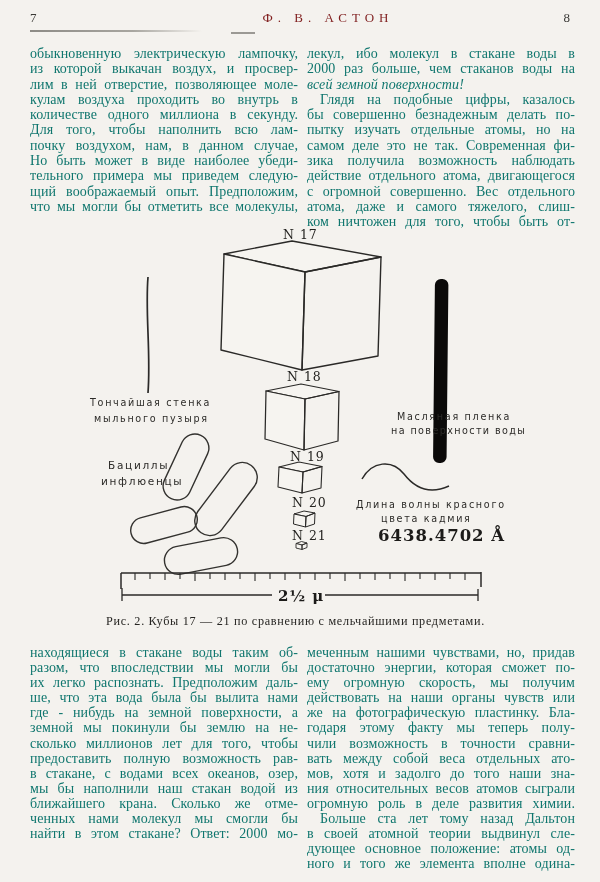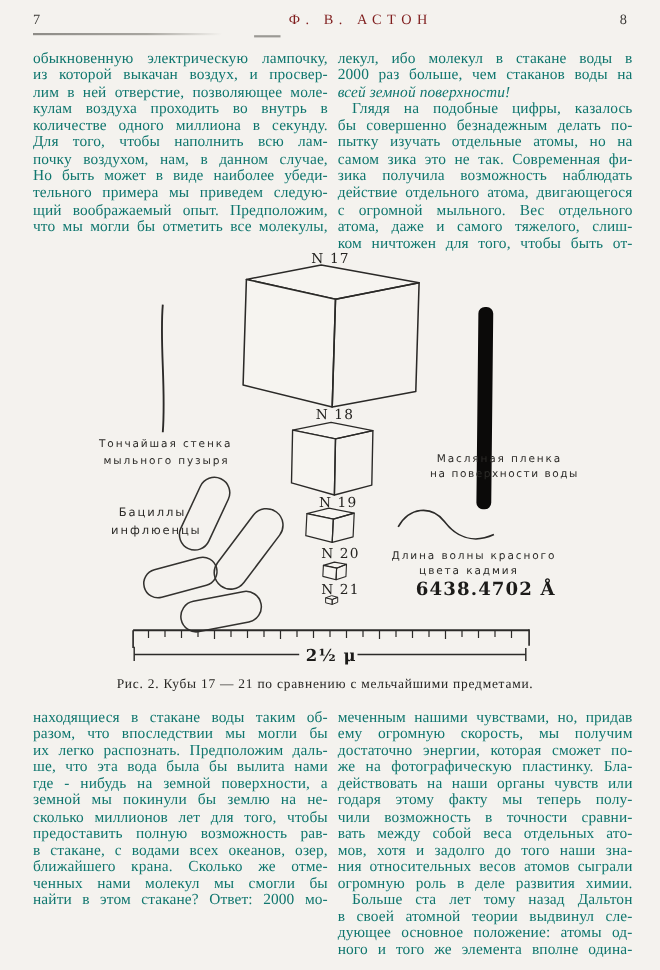--- a/index.html
+++ b/index.html
@@ -62,24 +62,24 @@
     <div class="ln">что мы могли бы отметить все молекулы,</div>
   </div>
 
   <div class="col" style="left:307px;top:46px">
     <div class="ln">лекул, ибо молекул в стакане воды в</div>
     <div class="ln">2000 раз больше, чем стаканов воды на</div>
     <div class="ln pe">всей земной поверхности!</div>
     <div class="ln ind">Глядя на подобные цифры, казалось</div>
     <div class="ln">бы совершенно безнадежным делать по-</div>
     <div class="ln">пытку изучать отдельные атомы, но на</div>
-    <div class="ln">самом зика это не так. Современная фи-</div>
+    <div class="ln">самом деле это не так. Современная фи-</div>
     <div class="ln">зика получила возможность наблюдать</div>
     <div class="ln">действие отдельного атома, двигающегося</div>
-    <div class="ln">с огромной мыльного. Вес отдельного</div>
+    <div class="ln">с огромной совершенно. Вес отдельного</div>
     <div class="ln">атома, даже и самого тяжелого, слиш-</div>
     <div class="ln">ком ничтожен для того, чтобы быть от-</div>
   </div>
 
   <svg class="fig" width="600" height="882" viewBox="0 0 600 882">
     <defs>
       <pattern id="hatch" width="4" height="3.3" patternUnits="userSpaceOnUse" patternTransform="rotate(-5)">
         <line x1="0" y1="1.2" x2="4" y2="1.2" stroke="#393835" stroke-width="0.9"></line>
       </pattern>
     </defs>
@@ -156,31 +156,32 @@
   <div class="col colb" style="left:30px;top:645px">
     <div class="ln">находящиеся в стакане воды таким об-</div>
     <div class="ln">разом, что впоследствии мы могли бы</div>
     <div class="ln">их легко распознать. Предположим даль-</div>
     <div class="ln">ше, что эта вода была бы вылита нами</div>
     <div class="ln">где - нибудь на земной поверхности, а</div>
     <div class="ln">земной мы покинули бы землю на не-</div>
     <div class="ln">сколько миллионов лет для того, чтобы</div>
     <div class="ln">предоставить полную возможность рав-</div>
     <div class="ln">в стакане, с водами всех океанов, озер,</div>
+    <div class="ln">мы бы наполнили наш стакан водой из</div>
     <div class="ln">ближайшего крана. Сколько же отме-</div>
     <div class="ln">ченных нами молекул мы смогли бы</div>
     <div class="ln">найти в этом стакане? Ответ: 2000 мо-</div>
   </div>
 
   <div class="col colb" style="left:307px;top:645px">
     <div class="ln">меченным нашими чувствами, но, придав</div>
+    <div class="ln">достаточно энергии, которая сможет по-</div>
     <div class="ln">ему огромную скорость, мы получим</div>
-    <div class="ln">достаточно энергии, которая сможет по-</div>
+    <div class="ln">действовать на наши органы чувств или</div>
     <div class="ln">же на фотографическую пластинку. Бла-</div>
-    <div class="ln">действовать на наши органы чувств или</div>
     <div class="ln">годаря этому факту мы теперь полу-</div>
     <div class="ln">чили возможность в точности сравни-</div>
     <div class="ln">вать между собой веса отдельных ато-</div>
     <div class="ln">мов, хотя и задолго до того наши зна-</div>
     <div class="ln">ния относительных весов атомов сыграли</div>
     <div class="ln">огромную роль в деле развития химии.</div>
     <div class="ln ind">Больше ста лет тому назад Дальтон</div>
     <div class="ln">в своей атомной теории выдвинул сле-</div>
     <div class="ln">дующее основное положение: атомы од-</div>
     <div class="ln">ного и того же элемента вполне одина-</div>

